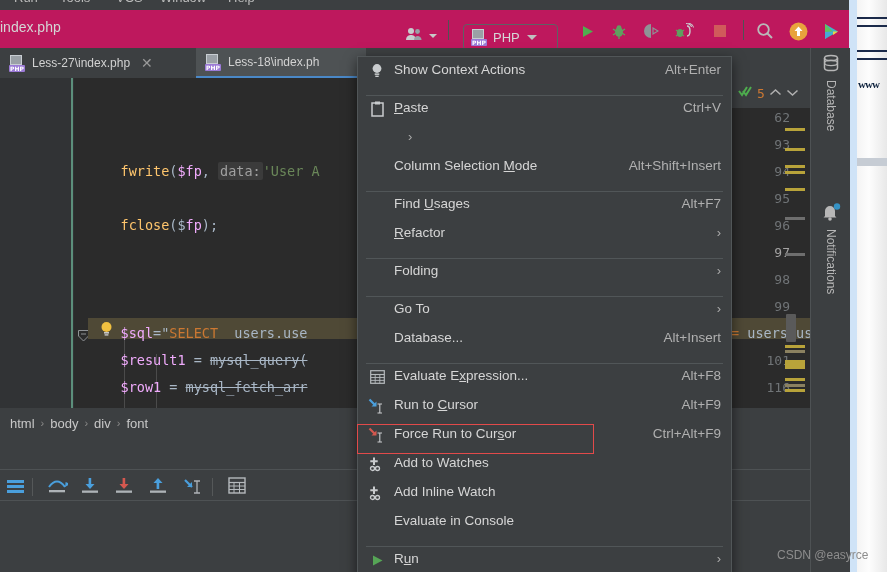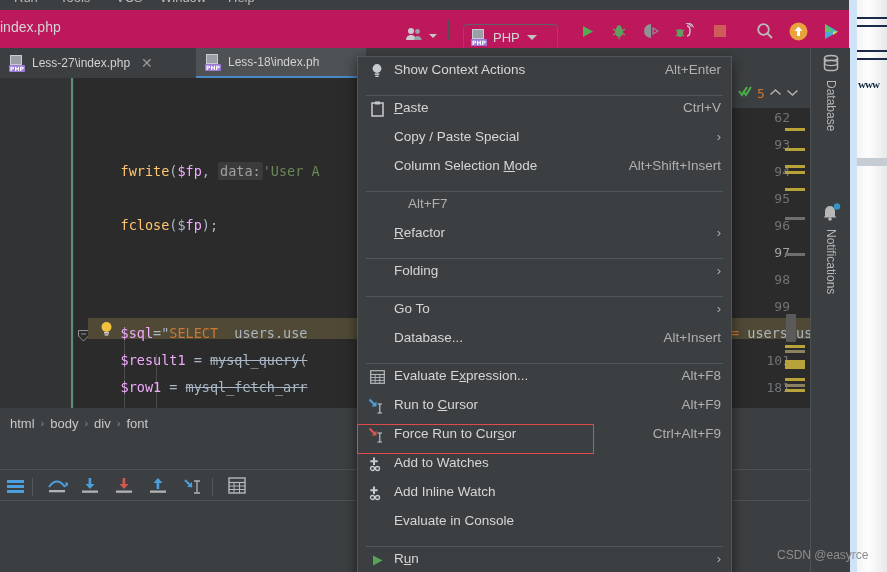--- a/index.html
+++ b/index.html
@@ -394,21 +394,21 @@
     <span class="ln" style="top:32px;">62</span>
     <span class="ln" style="top:59px;">93</span>
     <span class="ln" style="top:86px;">94</span>
     <span class="ln" style="top:113px;">95</span>
     <span class="ln" style="top:140px;">96</span>
     <span class="ln cur" style="top:167px;">97</span>
     <span class="ln" style="top:194px;">98</span>
     <span class="ln" style="top:221px;">99</span>
     <span class="ln" style="top:248px;">100</span>
     <span class="ln" style="top:275px;">101</span>
-    <span class="ln" style="top:302px;">181</span>
+    <span class="ln" style="top:302px;">116</span>
 
     <span class="fold" style="top:250px;">
       <svg width="11" height="12" viewBox="0 0 11 12">
         <path d="M0.5 0.5 L10.5 0.5 L10.5 6 L5.5 11 L0.5 6 Z" fill="none" stroke="#8f9295" stroke-width="1"></path>
         <line x1="3" y1="4" x2="8" y2="4" stroke="#8f9295" stroke-width="1"></line>
       </svg>
     </span>
 
     <div class="hl-line" style="top:240px; width:722px;"></div>
 
@@ -600,34 +600,34 @@
           <rect x="1" y="2" width="11" height="13" fill="none" stroke="#c9ccce" stroke-width="1.5"></rect>
           <rect x="4" y="0.5" width="5" height="3" fill="#c9ccce"></rect>
         </svg>
       </span>
       <span class="lab"><u>P</u>aste</span>
       <span class="short">Ctrl+V</span>
     </div>
 
     <div class="ctxitem">
       <span class="ic"></span>
-      <span class="lab">Copy / Paste Special</span>
       <span class="arrow">›</span>
     </div>
 
     <div class="ctxitem">
       <span class="ic"></span>
       <span class="lab">Column Selection <u>M</u>ode</span>
       <span class="short">Alt+Shift+Insert</span>
     </div>
 
     <div class="ctxsep"></div>
 
     <div class="ctxitem">
       <span class="ic"></span>
+      <span class="lab">Find <u>U</u>sages</span>
       <span class="short">Alt+F7</span>
     </div>
 
     <div class="ctxitem">
       <span class="ic"></span>
       <span class="lab"><u>R</u>efactor</span>
       <span class="arrow">›</span>
     </div>
 
     <div class="ctxsep"></div>

